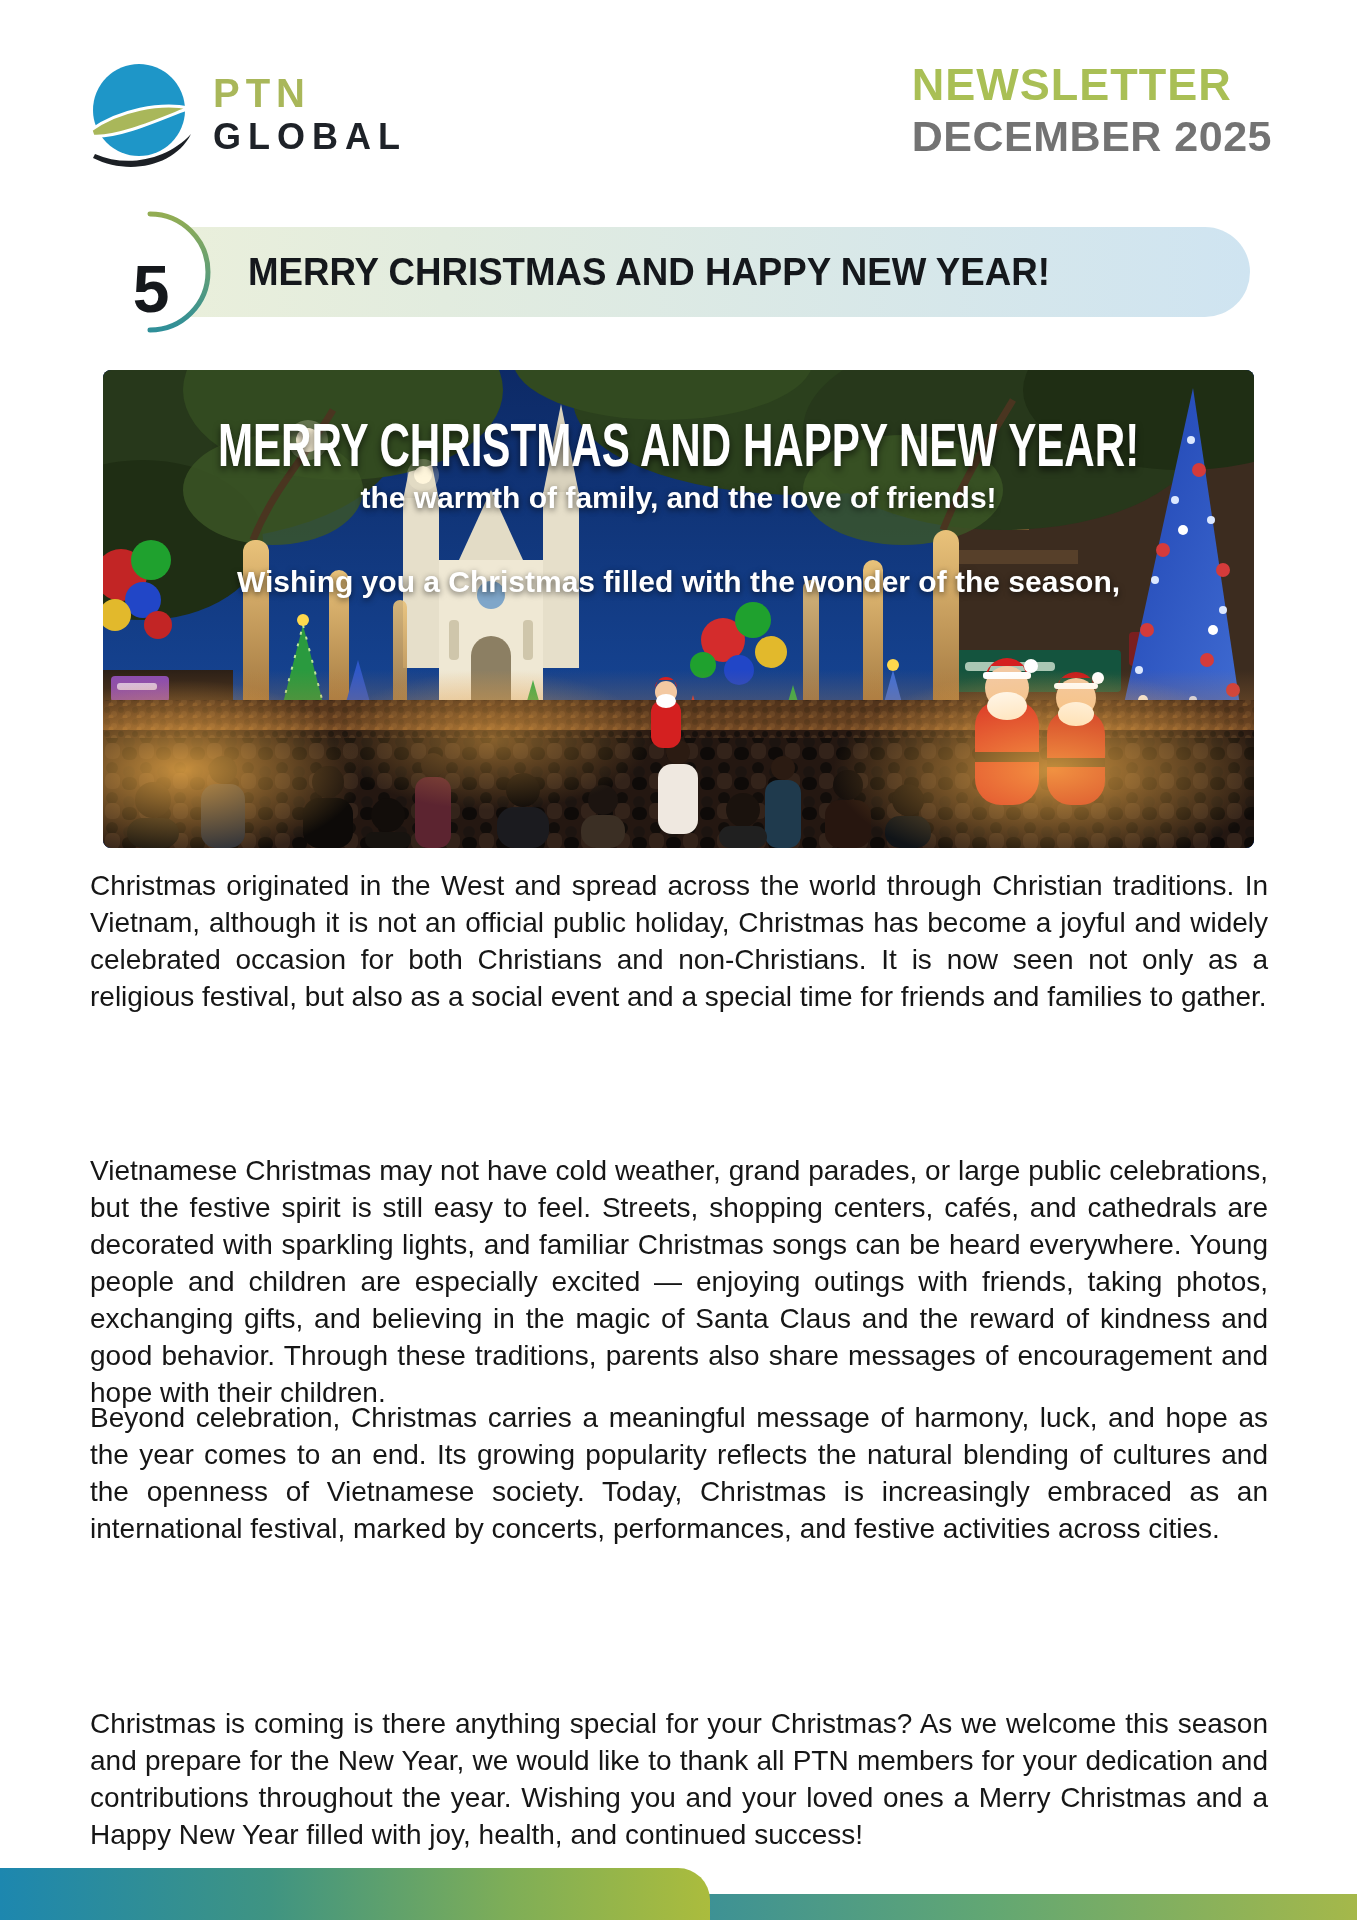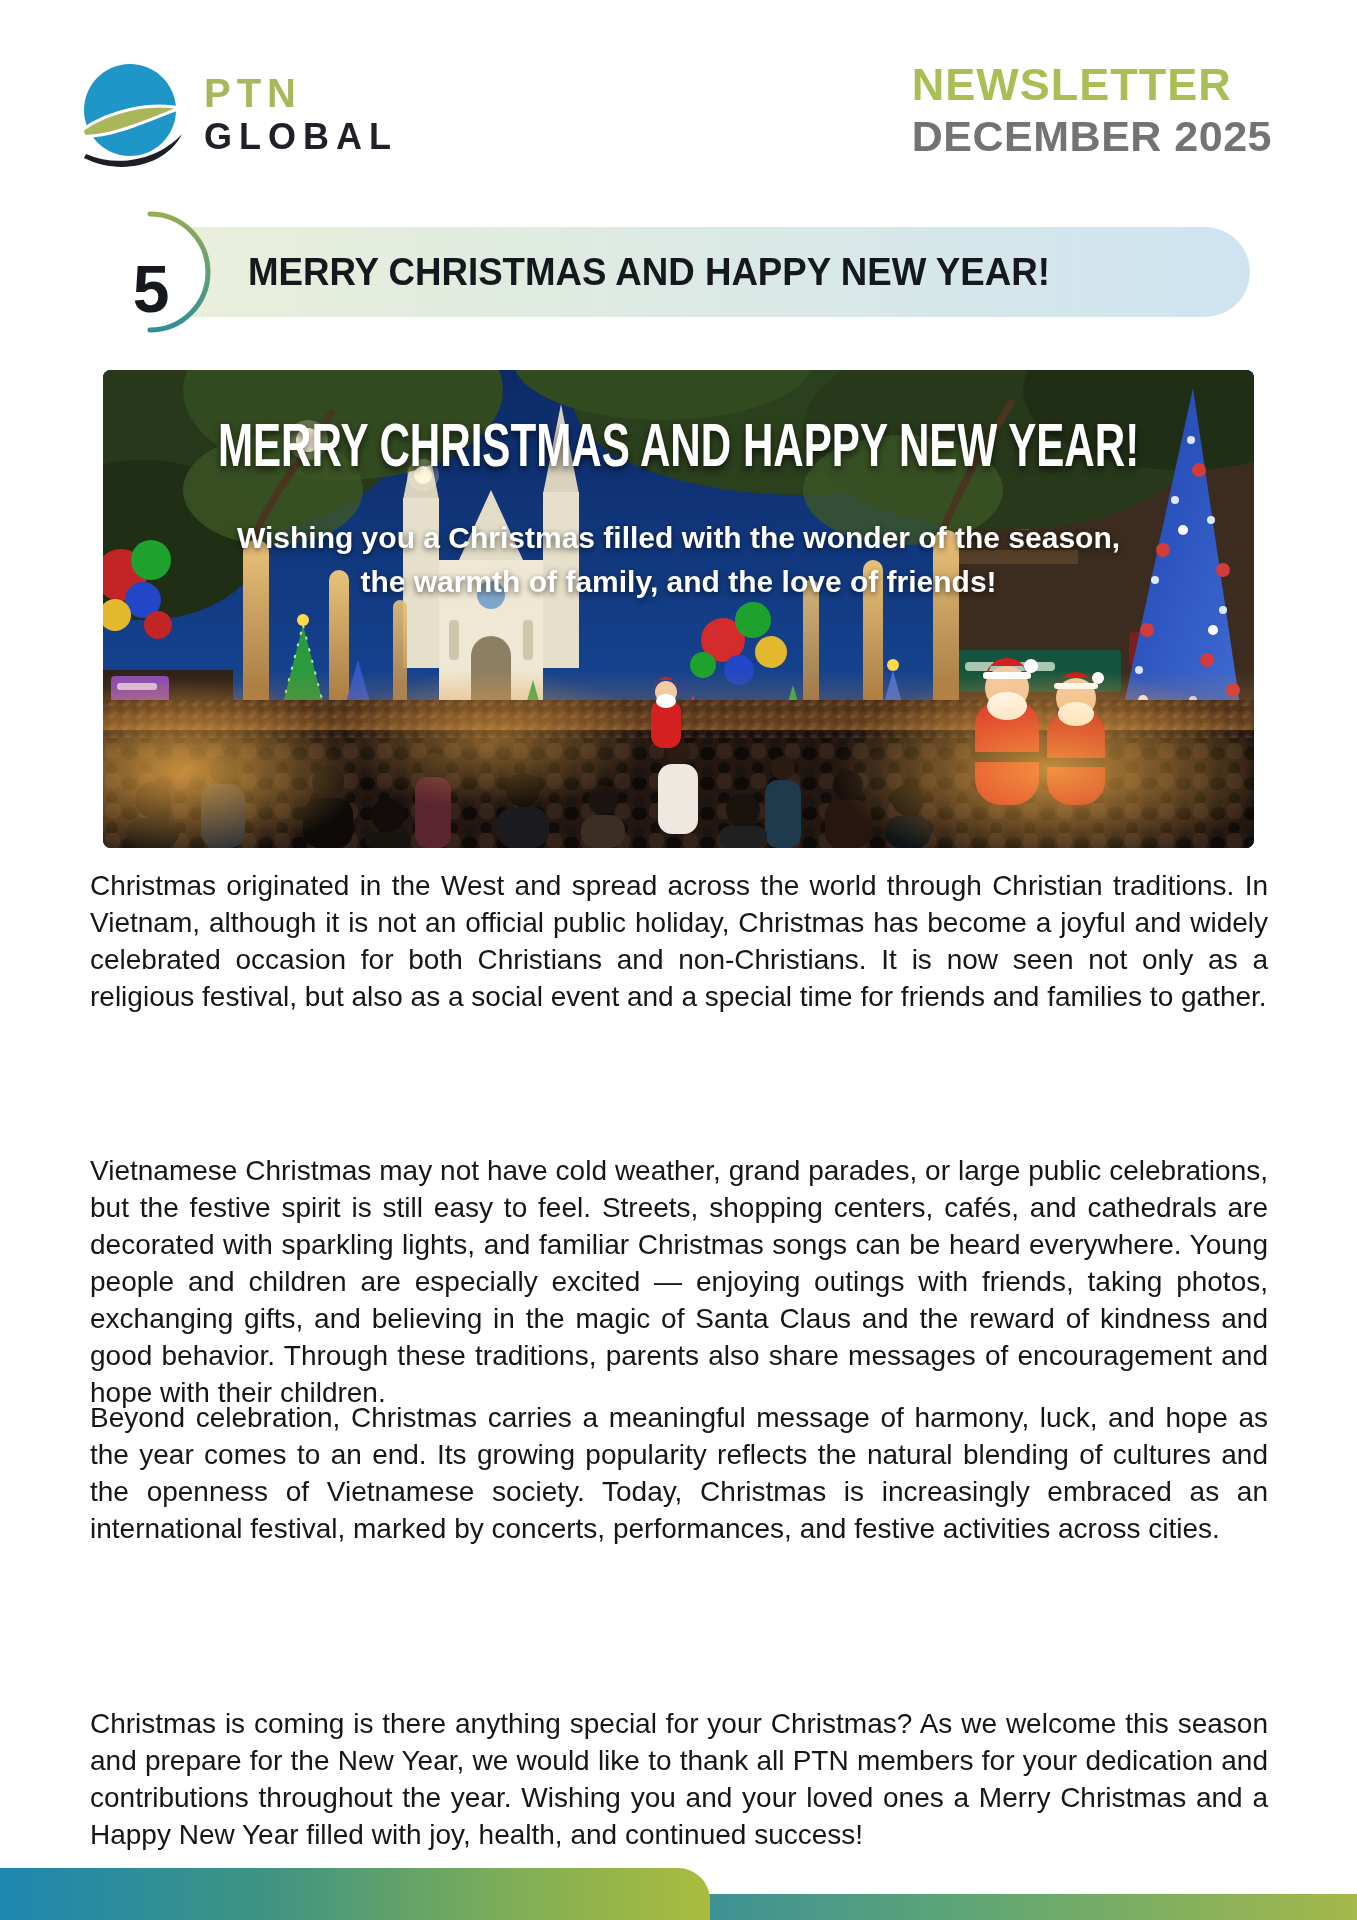--- a/index.html
+++ b/index.html
@@ -1,21 +1,21 @@
 <!DOCTYPE html>
 <html><head>
 <meta charset="utf-8">
 <style>
   html,body{margin:0;padding:0;}
   body{
     width:1357px;height:1920px;position:relative;background:#ffffff;
     font-family:"Liberation Sans","DejaVu Sans",sans-serif;overflow:hidden;
   }
   
-  .logo{position:absolute;left:76px;top:58px;display:flex;align-items:center;justify-content:space-between;}
+  .logo{position:absolute;left:85px;top:58px;display:flex;align-items:center;justify-content:space-between;}
   .logo-text{margin-left:16px;line-height:1;}
   .logo-line1{font-size:40px;font-weight:700;letter-spacing:6px;color:#a9b75a;}
   .logo-line2{font-size:36px;font-weight:700;letter-spacing:7px;color:#1e2228;margin-top:6px;}
   .masthead{position:absolute;right:85px;top:62px;text-align:left;line-height:1;}
   .masthead-newsletter{font-size:45px;font-weight:700;color:#a9bf55;letter-spacing:1px;}
   .masthead-date{font-size:43px;font-weight:700;color:#737373;margin-top:8px;letter-spacing:0.5px;}
   
   .section-bar{position:absolute;left:100px;top:227px;width:1150px;height:90px;
     border-radius:46px;background:linear-gradient(90deg,#ecf0da 0%,#e2ecdf 30%,#cfe4f1 100%);}
   .section-circle{position:absolute;left:-12px;top:-17px;width:124px;height:124px;}
@@ -309,22 +309,22 @@
 
     <g>
       <ellipse cx="80" cy="400" rx="180" ry="90" fill="url(#warmGlow)"></ellipse>
       <ellipse cx="950" cy="400" rx="220" ry="100" fill="url(#warmGlow)"></ellipse>
       <ellipse cx="390" cy="370" rx="160" ry="70" fill="url(#warmGlow)" opacity="0.6"></ellipse>
     </g>
   </svg>
 
   <div class="hero-overlay">
     <div class="hero-title">MERRY CHRISTMAS AND HAPPY NEW YEAR!</div>
+    <div class="hero-sub">the warmth of family, and the love of friends!</div>
     <div class="hero-sub hero-sub1">Wishing you a Christmas filled with the wonder of the season,</div>
-    <div class="hero-sub">the warmth of family, and the love of friends!</div>
   </div>
 </div>
 
 <p class="para p1">Christmas originated in the West and spread across the world through Christian traditions. In Vietnam, although it is not an official public holiday, Christmas has become a joyful and widely celebrated occasion for both Christians and non-Christians. It is now seen not only as a religious festival, but also as a social event and a special time for friends and families to gather.</p>
 <p class="para p2">Vietnamese Christmas may not have cold weather, grand parades, or large public celebrations, but the festive spirit is still easy to feel. Streets, shopping centers, cafés, and cathedrals are decorated with sparkling lights, and familiar Christmas songs can be heard everywhere. Young people and children are especially excited — enjoying outings with friends, taking photos, exchanging gifts, and believing in the magic of Santa Claus and the reward of kindness and good behavior. Through these traditions, parents also share messages of encouragement and hope with their children.</p>
 <p class="para p3">Beyond celebration, Christmas carries a meaningful message of harmony, luck, and hope as the year comes to an end. Its growing popularity reflects the natural blending of cultures and the openness of Vietnamese society. Today, Christmas is increasingly embraced as an international festival, marked by concerts, performances, and festive activities across cities.</p>
 <p class="para p4">Christmas is coming is there anything special for your Christmas? As we welcome this season and prepare for the New Year, we would like to thank all PTN members for your dedication and contributions throughout the year. Wishing you and your loved ones a Merry Christmas and a Happy New Year filled with joy, health, and continued success!</p>
 
 <div class="footer-bar-right"></div>
 <div class="footer-bar-left"></div>

